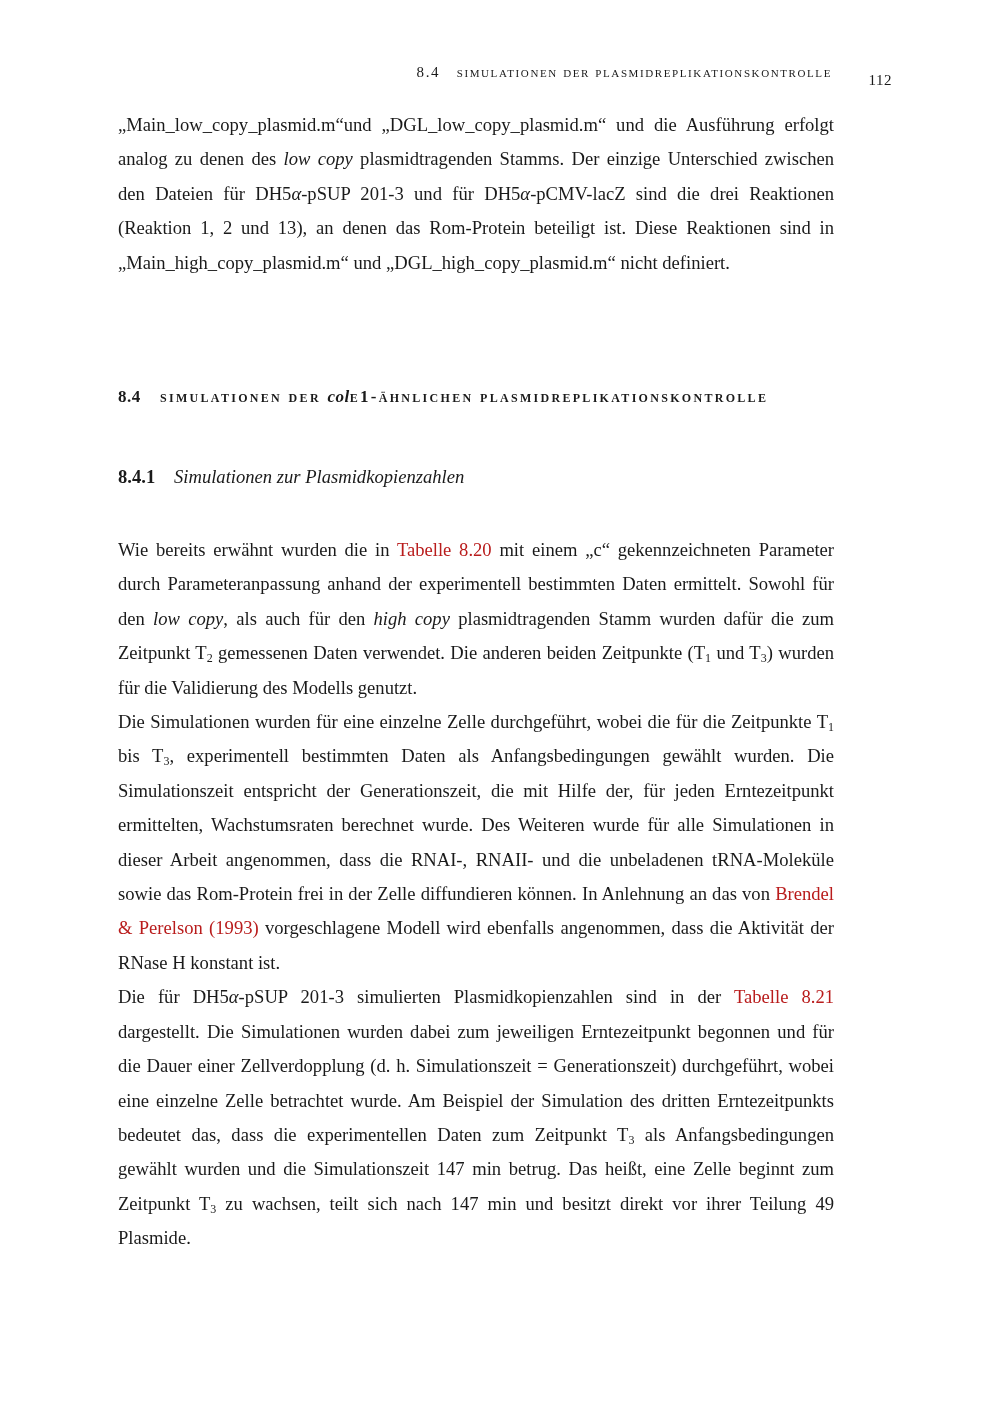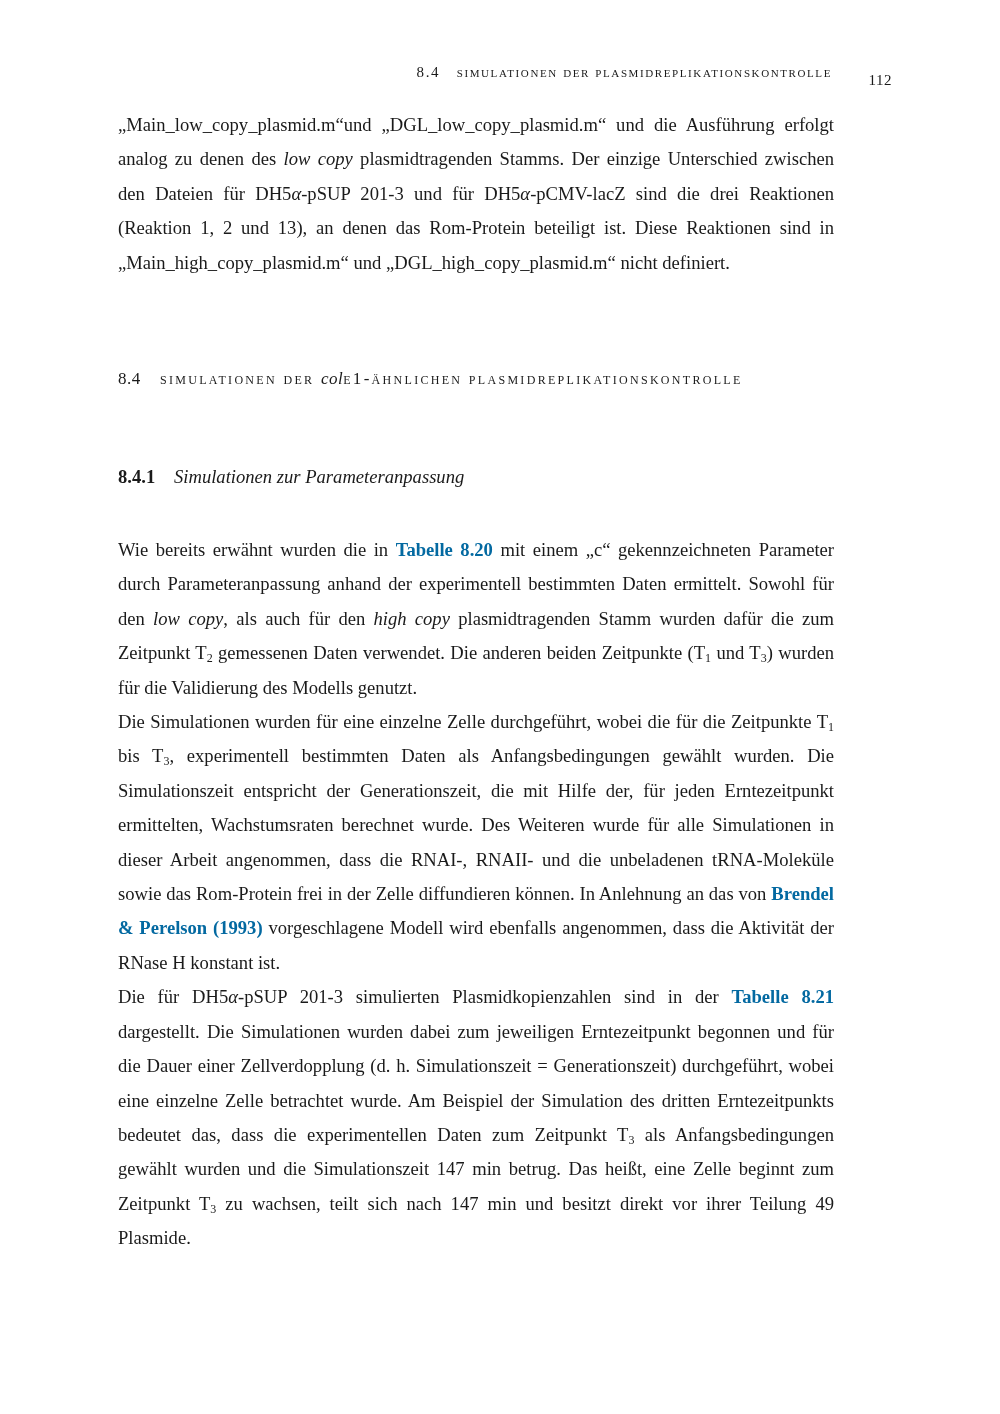--- a/index.html
+++ b/index.html
@@ -16,21 +16,21 @@
     }
     .running-head .rh-title { position: absolute; right: 60px; top: 0; font-variant: small-caps; text-transform: lowercase; }
     .running-head .rh-page { position: absolute; right: 0; top: 0; letter-spacing: 0.5px; margin-top: 8px; }
     .text {
       position: absolute; left: 118px; width: 716px;
       font-family: "Liberation Serif", serif;
       font-size: 18.6px; line-height: 34.4px;
       text-align: justify; hyphens: manual;
     }
     .text p { margin: 0; }
-    .link { color: #0369a1; font-weight: bold; }
+    .link { color: #b91c1c; }
     .alpha { font-style: italic; }
     sub { font-size: 12px; line-height: 0; vertical-align: -3px; }
     .sec-heading {
       position: absolute; left: 118px; width: 720px;
       font-family: "Liberation Serif", serif;
       font-size: 17px; letter-spacing: 2.3px; line-height: 34px;
     }
     .sec-heading .num { display: inline-block; width: 42px; letter-spacing: 0.5px; }
     .sec-heading .title { text-transform: lowercase; font-variant: small-caps; }
     .sec-heading .title i { font-variant: normal; text-transform: none; letter-spacing: 0.5px; }
@@ -49,26 +49,26 @@
 
   <div class="running-head">
     <span class="rh-title"><span>8.4</span> <span>Simulationen der Plasmidreplikationskontrolle</span></span>
     <span class="rh-page">112</span>
   </div>
 
   <div class="text" style="top:108px;">
     <p><span>„Main_low_copy_plasmid.m“und „DGL_low_copy_plasmid.m“ und die Ausführung erfolgt analog zu denen des </span><i>low copy</i><span> plasmidtragenden Stamms. Der einzige Unterschied zwischen den Dateien für DH5</span><span class="alpha">α</span><span>-pSUP 201-3 und für DH5</span><span class="alpha">α</span><span>-pCMV-lacZ sind die drei Reaktionen (Reaktion 1, 2 und 13), an denen das Rom-Protein beteiligt ist. Diese Reaktionen sind in „Main_high_copy_plasmid.m“ und „DGL_high_copy_plasmid.m“ nicht definiert.</span></p>
   </div>
 
-  <div class="sec-heading" style="top:362px;">
+  <div class="sec-heading" style="top:380px;font-weight:bold;">
     <div><span class="num">8.4</span><span class="title"><span>Simulationen der </span><i>col</i><span>E1-ähnlichen Plasmidreplikationskontrolle</span></span></div>
   </div>
 
   <div class="subsec-heading">
-    <span class="num">8.4.1</span><span class="title">Simulationen zur Parameteranpassung</span>
+    <span class="num">8.4.1</span><span class="title">Simulationen zur Plasmidkopienzahlen</span>
   </div>
 
   <div class="text" style="top:533px;">
     <p><span>Wie bereits erwähnt wurden die in </span><span class="link">Tabelle 8.20</span><span> mit einem „c“ gekennzeichneten Parameter durch Parameteranpassung anhand der experimentell bestimmten Daten ermittelt. Sowohl für den </span><i>low copy</i><span>, als auch für den </span><i>high copy</i><span> plasmidtragenden Stamm wurden dafür die zum Zeitpunkt T</span><sub>2</sub><span> gemessenen Daten verwendet. Die anderen beiden Zeitpunkte (T</span><sub>1</sub><span> und T</span><sub>3</sub><span>) wurden für die Validierung des Modells genutzt.</span></p>
     <p><span>Die Simulationen wurden für eine einzelne Zelle durchgeführt, wobei die für die Zeitpunkte T</span><sub>1</sub><span> bis T</span><sub>3</sub><span>, experimentell bestimmten Daten als Anfangsbedingungen gewählt wurden. Die Simulationszeit entspricht der Generationszeit, die mit Hilfe der, für jeden Erntezeitpunkt ermittelten, Wachstumsraten berechnet wurde. Des Weiteren wurde für alle Simulationen in dieser Arbeit angenommen, dass die RNAI-, RNAII- und die unbeladenen tRNA-Moleküle sowie das Rom-Protein frei in der Zelle diffundieren können. In Anlehnung an das von </span><span class="link">Brendel &amp; Perelson (1993)</span><span> vorgeschlagene Modell wird ebenfalls angenommen, dass die Aktivität der RNase H konstant ist.</span></p>
     <p><span>Die für DH5</span><span class="alpha">α</span><span>-pSUP 201-3 simulierten Plasmidkopienzahlen sind in der </span><span class="link">Tabelle 8.21</span><span> dargestellt. Die Simulationen wurden dabei zum jeweiligen Erntezeitpunkt begonnen und für die Dauer einer Zellverdopplung (d. h. Simulationszeit = Generationszeit) durchgeführt, wobei eine einzelne Zelle betrachtet wurde. Am Beispiel der Simulation des dritten Erntezeitpunkts bedeutet das, dass die experimentellen Daten zum Zeitpunkt T</span><sub>3</sub><span> als Anfangsbedingungen gewählt wurden und die Simulationszeit 147 min betrug. Das heißt, eine Zelle beginnt zum Zeitpunkt T</span><sub>3</sub><span> zu wachsen, teilt sich nach 147 min und besitzt direkt vor ihrer Teilung 49 Plasmide.</span></p>
   </div>
 
 </div>
 

